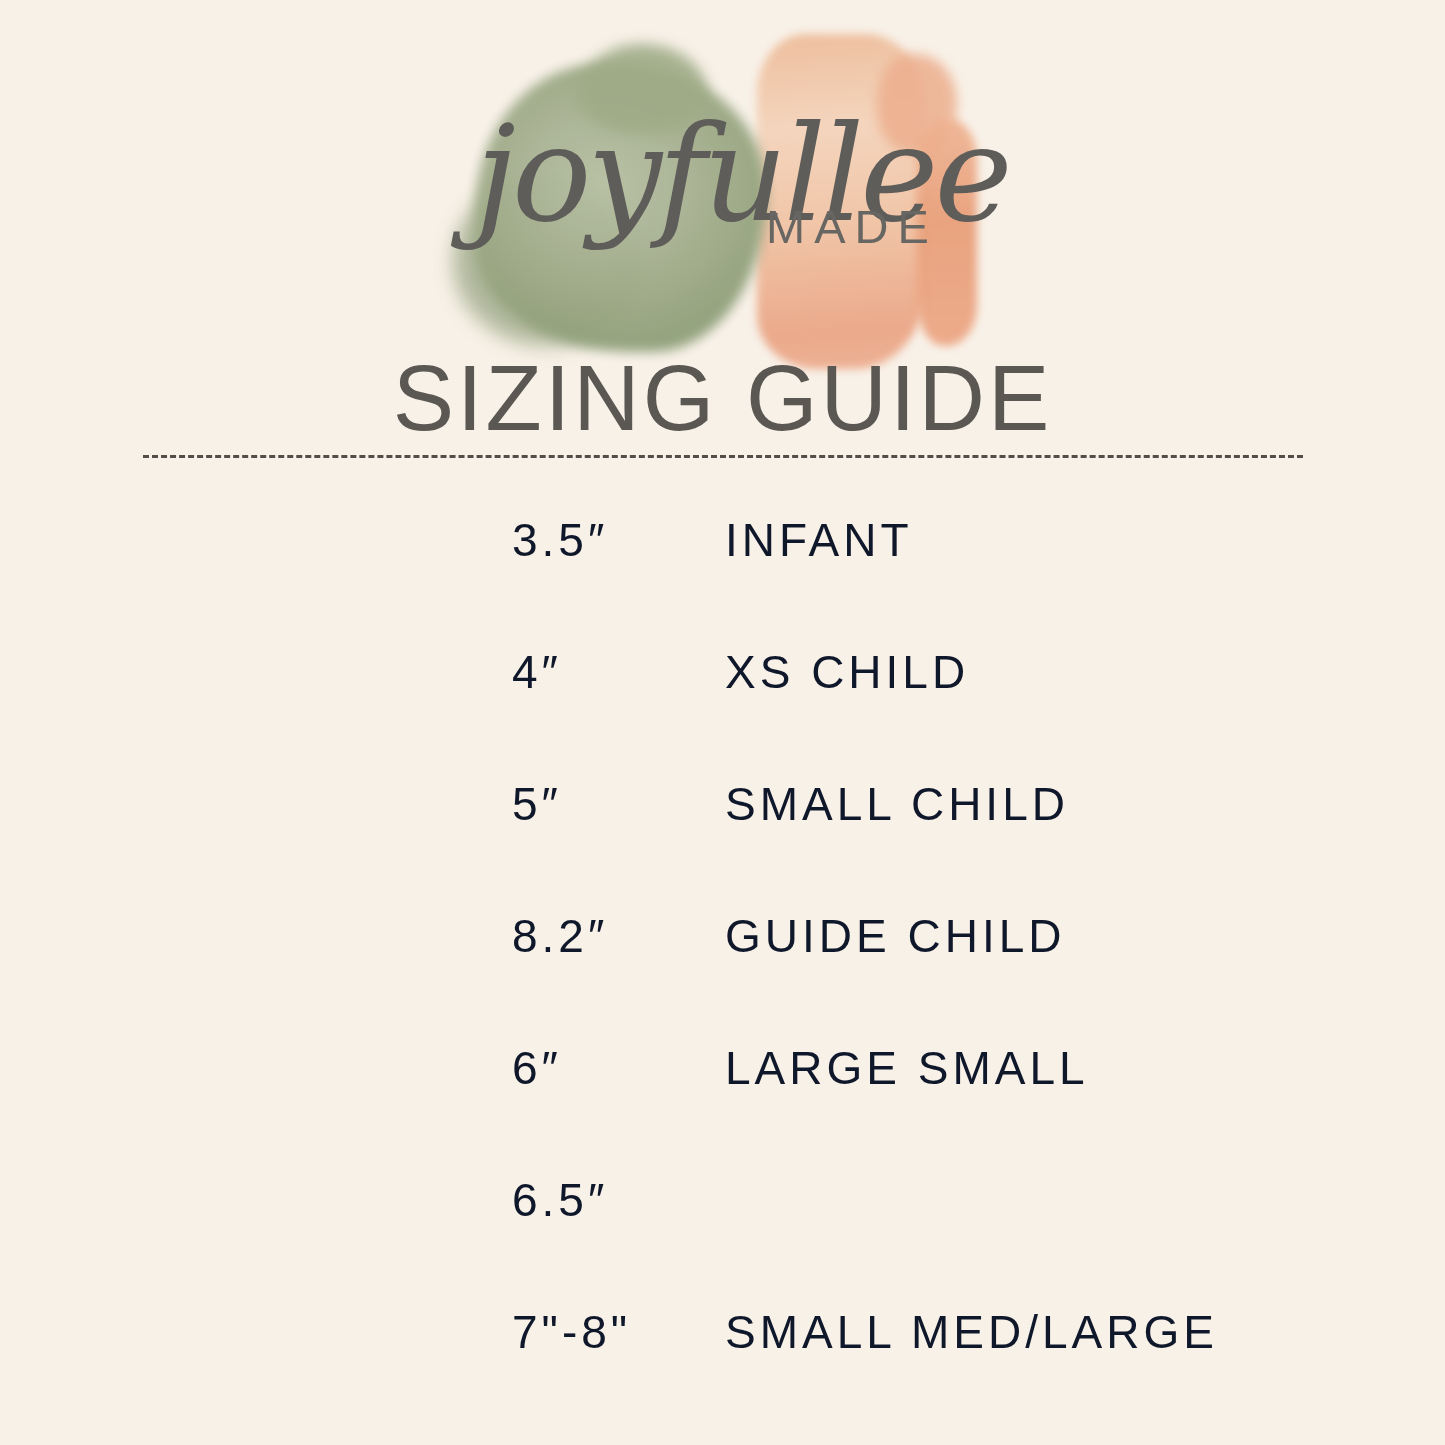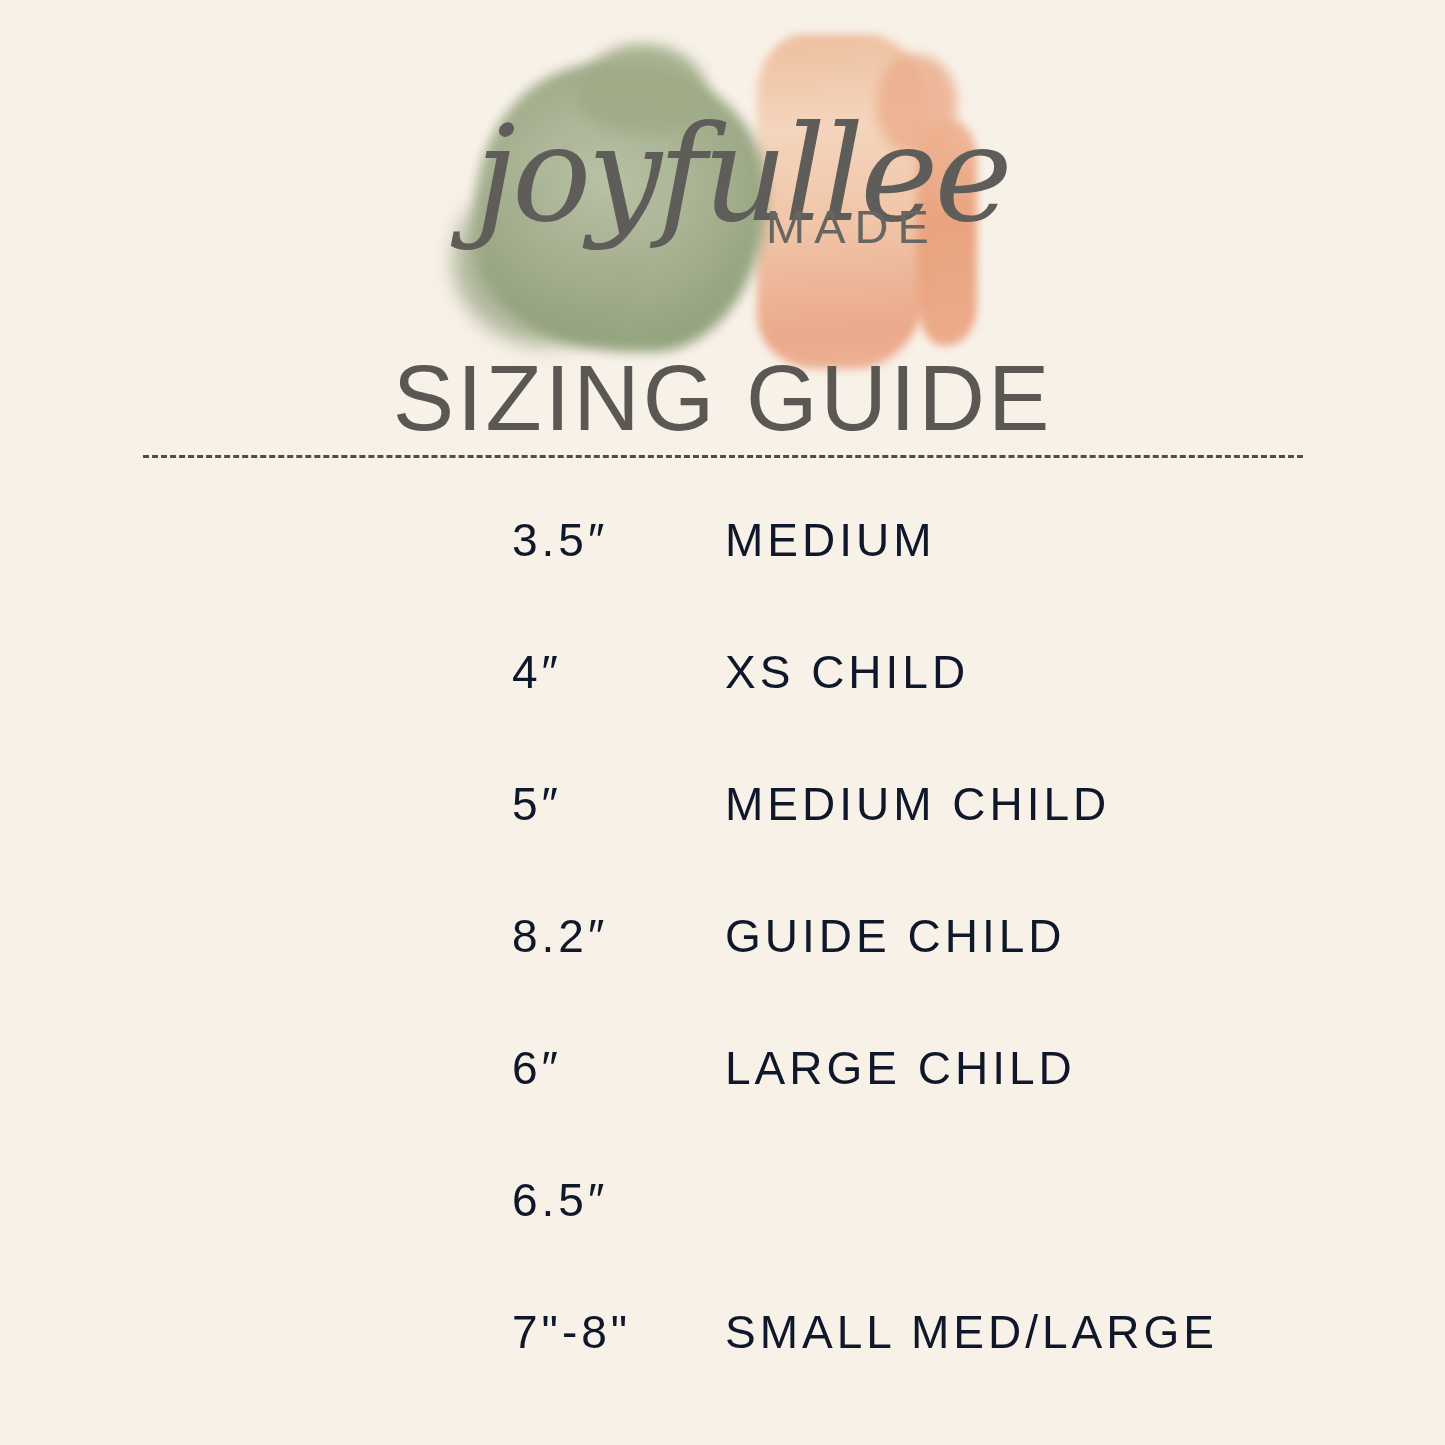--- a/index.html
+++ b/index.html
@@ -105,41 +105,41 @@
     <div class="logo-made">MADE</div>
   </div>
 
   <h1 class="title">SIZING GUIDE</h1>
 
   <div class="divider"></div>
 
   <div class="rows">
     <div class="row">
       <div class="size">3.5″</div>
-      <div class="label">MEDIUM</div>
+      <div class="label">INFANT</div>
     </div>
 
     <div class="row">
       <div class="size">4″</div>
       <div class="label">XS CHILD</div>
     </div>
 
     <div class="row">
       <div class="size">5″</div>
-      <div class="label">MEDIUM CHILD</div>
+      <div class="label">SMALL CHILD</div>
     </div>
 
     <div class="row">
       <div class="size">8.2″</div>
       <div class="label">GUIDE CHILD</div>
     </div>
 
     <div class="row">
       <div class="size">6″</div>
-      <div class="label">LARGE CHILD</div>
+      <div class="label">LARGE SMALL</div>
     </div>
 
     <div class="row">
       <div class="size">6.5″</div>
     </div>
 
     <div class="row">
       <div class="size">7"-8"</div>
       <div class="label">SMALL MED/LARGE</div>
     </div>

